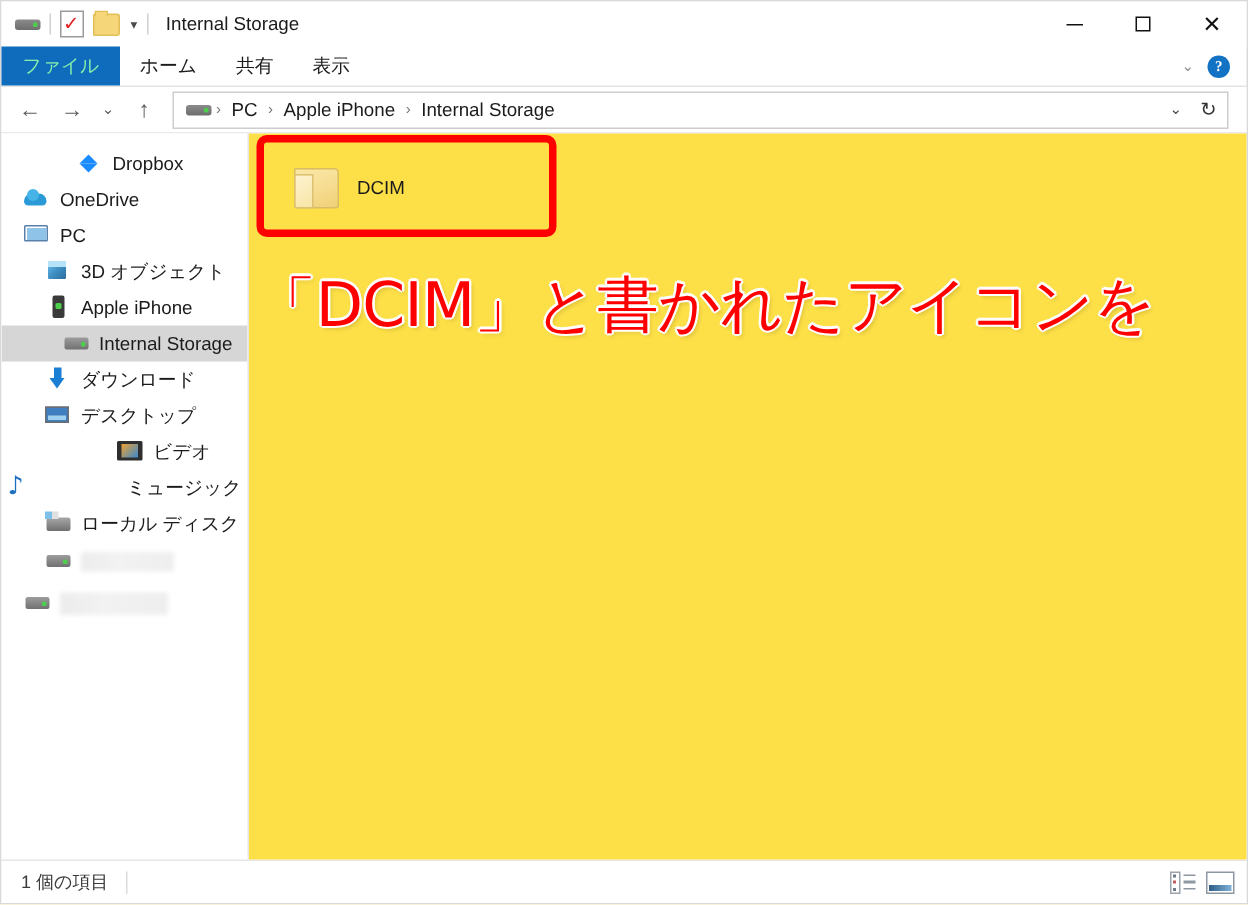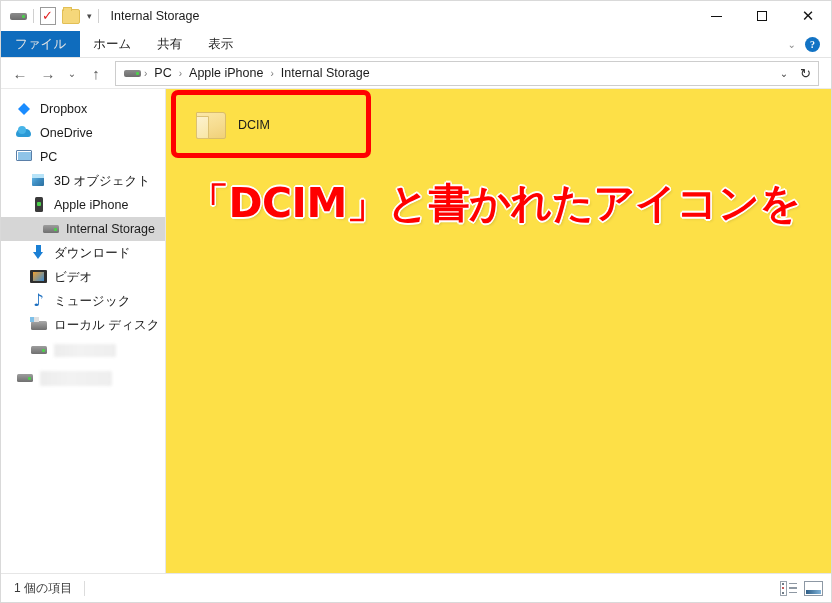--- a/index.html
+++ b/index.html
@@ -110,21 +110,21 @@
     position: relative;
     flex: 0 0 auto;
   }
   .tab {
     display: flex; align-items: center;
     padding: 0 13px;
     font-size: 12.5px; color: #1b1b1b;
     white-space: nowrap;
   }
   .tab.file {
-    background: #0f6cbd; color: #e5e5e5;
+    background: #0f6cbd; color: #86efac;
     padding: 0 14px;
   }
   .ribbon-right {
     margin-left: auto;
     display: flex; align-items: center; gap: 9px;
     padding-right: 11px;
   }
   .ribbon-chevron { font-size: 10px; color: #8a8a8a; }
   .help-icon {
     width: 15px; height: 15px; border-radius: 50%;
@@ -436,24 +436,24 @@
     width: 200px; height: 68px;
     border: 5px solid #ff0000;
     border-radius: 7px;
     box-sizing: border-box;
     pointer-events: none;
   }
 
   
   .annotation {
     position: absolute;
-    left: 22px; top: 92px;
+    left: 4px; top: 92px;
     color: #ff0000;
     font-family: "DejaVu Sans", sans-serif;
-    font-weight: bold;
+    font-weight: normal;
     font-size: 41px;
     line-height: 1.08;
     letter-spacing: -0.5px;
     white-space: nowrap;
     text-shadow:
        1.6px 0 0 #ffffff, -1.6px 0 0 #ffffff,
        0 1.6px 0 #ffffff, 0 -1.6px 0 #ffffff,
        1.2px 1.2px 0 #ffffff, -1.2px 1.2px 0 #ffffff,
        1.2px -1.2px 0 #ffffff, -1.2px -1.2px 0 #ffffff,
        2px 2px 3px rgba(0,0,0,0.14);
@@ -576,21 +576,21 @@
       </div>
     </div>
 
   </div>
 
   <div class="body">
 
     <div class="navpane">
 
 
-      <div class="navitem" style="padding-left:14px;">
+      <div class="navitem" style="padding-left:14px;margin-left:35px;">
         <span class="nav-ico ico-dropbox"></span>
         <span class="lbl">Dropbox</span>
       </div>
 
       <div class="navitem" style="padding-left:14px;">
         <span class="nav-ico ico-onedrive"></span>
         <span class="lbl">OneDrive</span>
       </div>
 
       <div class="navitem" style="padding-left:14px;">
@@ -611,29 +611,33 @@
       <div class="navitem selected" style="padding-left:40px;">
         <span class="nav-ico ico-drive"></span>
         <span class="lbl">Internal Storage</span>
       </div>
 
       <div class="navitem" style="padding-left:28px;">
         <span class="nav-ico ico-download"></span>
         <span class="lbl">ダウンロード</span>
       </div>
 
-
-
-
       <div class="navitem" style="padding-left:28px;">
+        <span class="nav-ico ico-desktop"></span>
+        <span class="lbl">デスクトップ</span>
+      </div>
+
+
+
+      <div class="navitem" style="padding-left:28px;margin-left:48px;">
         <span class="nav-ico ico-video"></span>
         <span class="lbl">ビデオ</span>
       </div>
 
-      <div class="navitem" style="padding-left:28px;">
+      <div class="navitem" style="justify-content:space-between;">
         <span class="nav-ico ico-music"></span>
         <span class="lbl">ミュージック</span>
       </div>
 
       <div class="navitem" style="padding-left:28px;">
         <span class="nav-ico ico-localdisk"></span>
         <span class="lbl">ローカル ディスク (C:)</span>
       </div>
 
       <div class="navitem" style="padding-left:28px;height:26px;">

